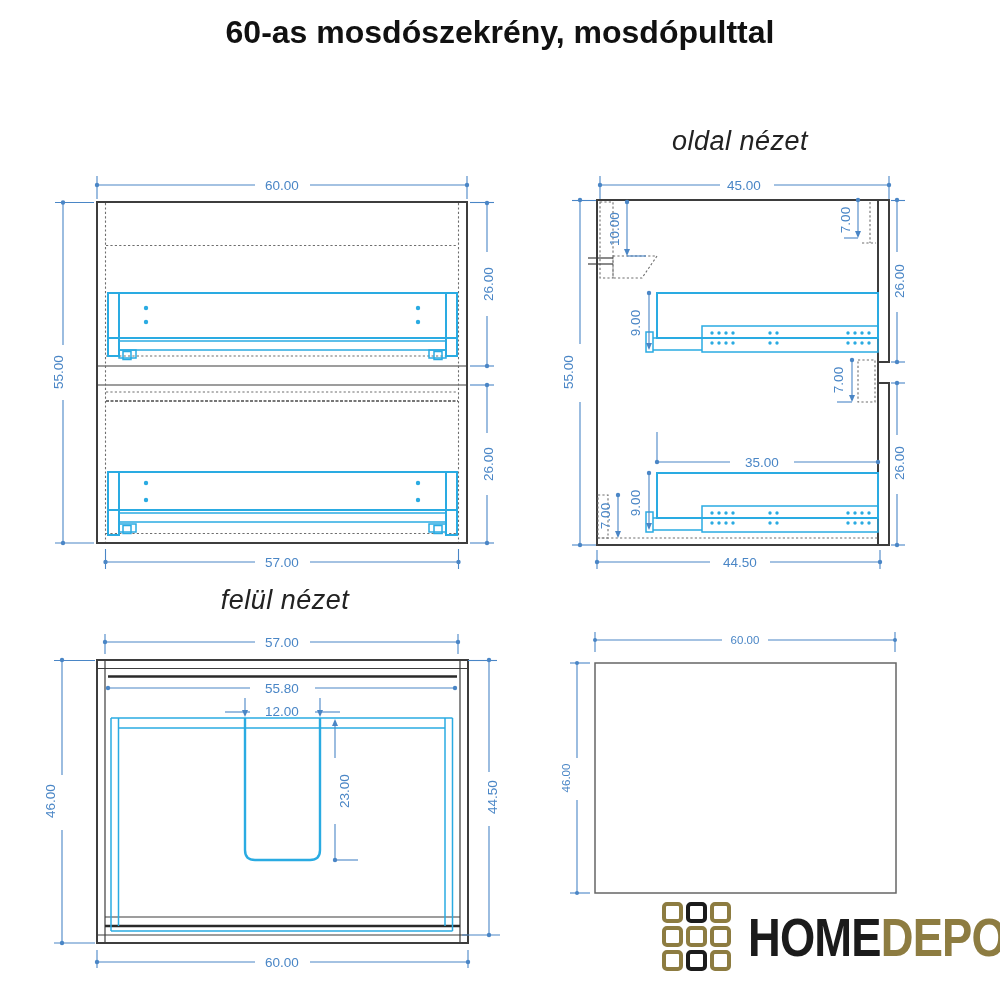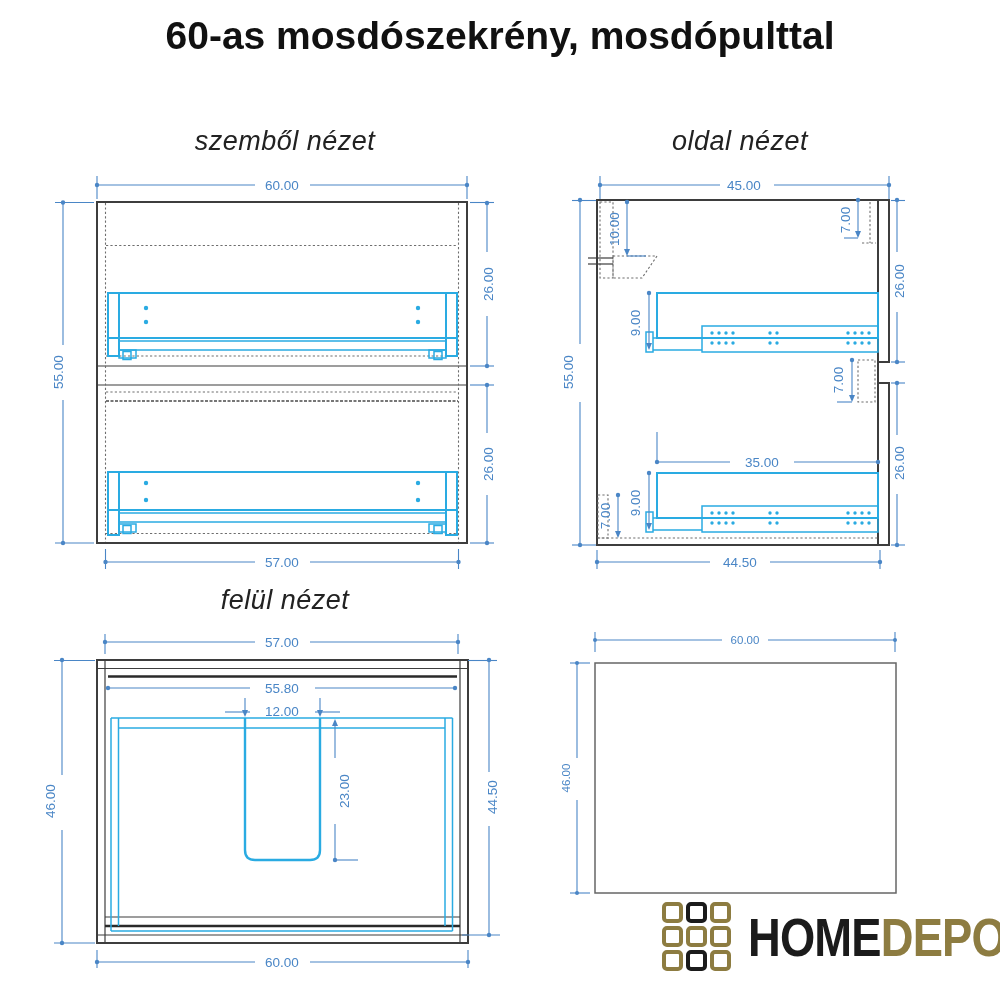--- a/index.html
+++ b/index.html
@@ -6,21 +6,21 @@
     --dimension-blue:#4a86c6;
     --drawer-cyan:#2aabe2;
     --outline-dark:#3d3d3d;
     --logo-gold:#8d7c41;
     --logo-black:#1b1b1b;
   }
   html,body{margin:0;padding:0;background:#fff;}
   .page{position:relative;width:1000px;height:1000px;background:#fff;overflow:hidden;
         font-family:"Liberation Sans",sans-serif;}
   .main-title{position:absolute;left:0;top:14px;width:1000px;text-align:center;
-        font-size:39px;font-weight:700;color:#111;letter-spacing:0;margin:0;}
+        font-size:32px;font-weight:700;color:#111;letter-spacing:0;margin:0;}
   .vtitle{position:absolute;text-align:center;font-style:italic;font-size:27px;
         color:#222;letter-spacing:.5px;}
   .vtitle.front{left:85px;top:126px;width:400px;}
   .vtitle.side{left:565px;top:126px;width:350px;}
   .vtitle.top{left:85px;top:585px;width:400px;}
   .vtitle.counter{left:565px;top:587px;width:350px;}
 
   svg{position:absolute;left:0;top:0;}
   .ol{stroke:var(--outline-dark);stroke-width:2;fill:#fff;}
   .olc{stroke:#666;stroke-width:1.5;fill:#fff;}
@@ -46,21 +46,20 @@
   .logo-text .p1{color:var(--logo-black);}
   .logo-text .p2{color:var(--logo-gold);}
 </style>
 </head>
 <body>
 
 <div class="page">
 
   <h1 class="main-title">60-as mosdószekrény, mosdópulttal</h1>
 
-  <div class="vtitle front">szemből nézet</div>
   <div class="vtitle top">felül nézet</div>
   <div class="vtitle side">oldal nézet</div>
 
   <svg width="1000" height="1000" viewBox="0 0 1000 1000">
 
     <g>
 
       <line class="dl" x1="97" y1="176" x2="97" y2="199"></line>
       <line class="dl" x1="467" y1="176" x2="467" y2="199"></line>
       <line class="dl" x1="97" y1="185" x2="255" y2="185"></line>

